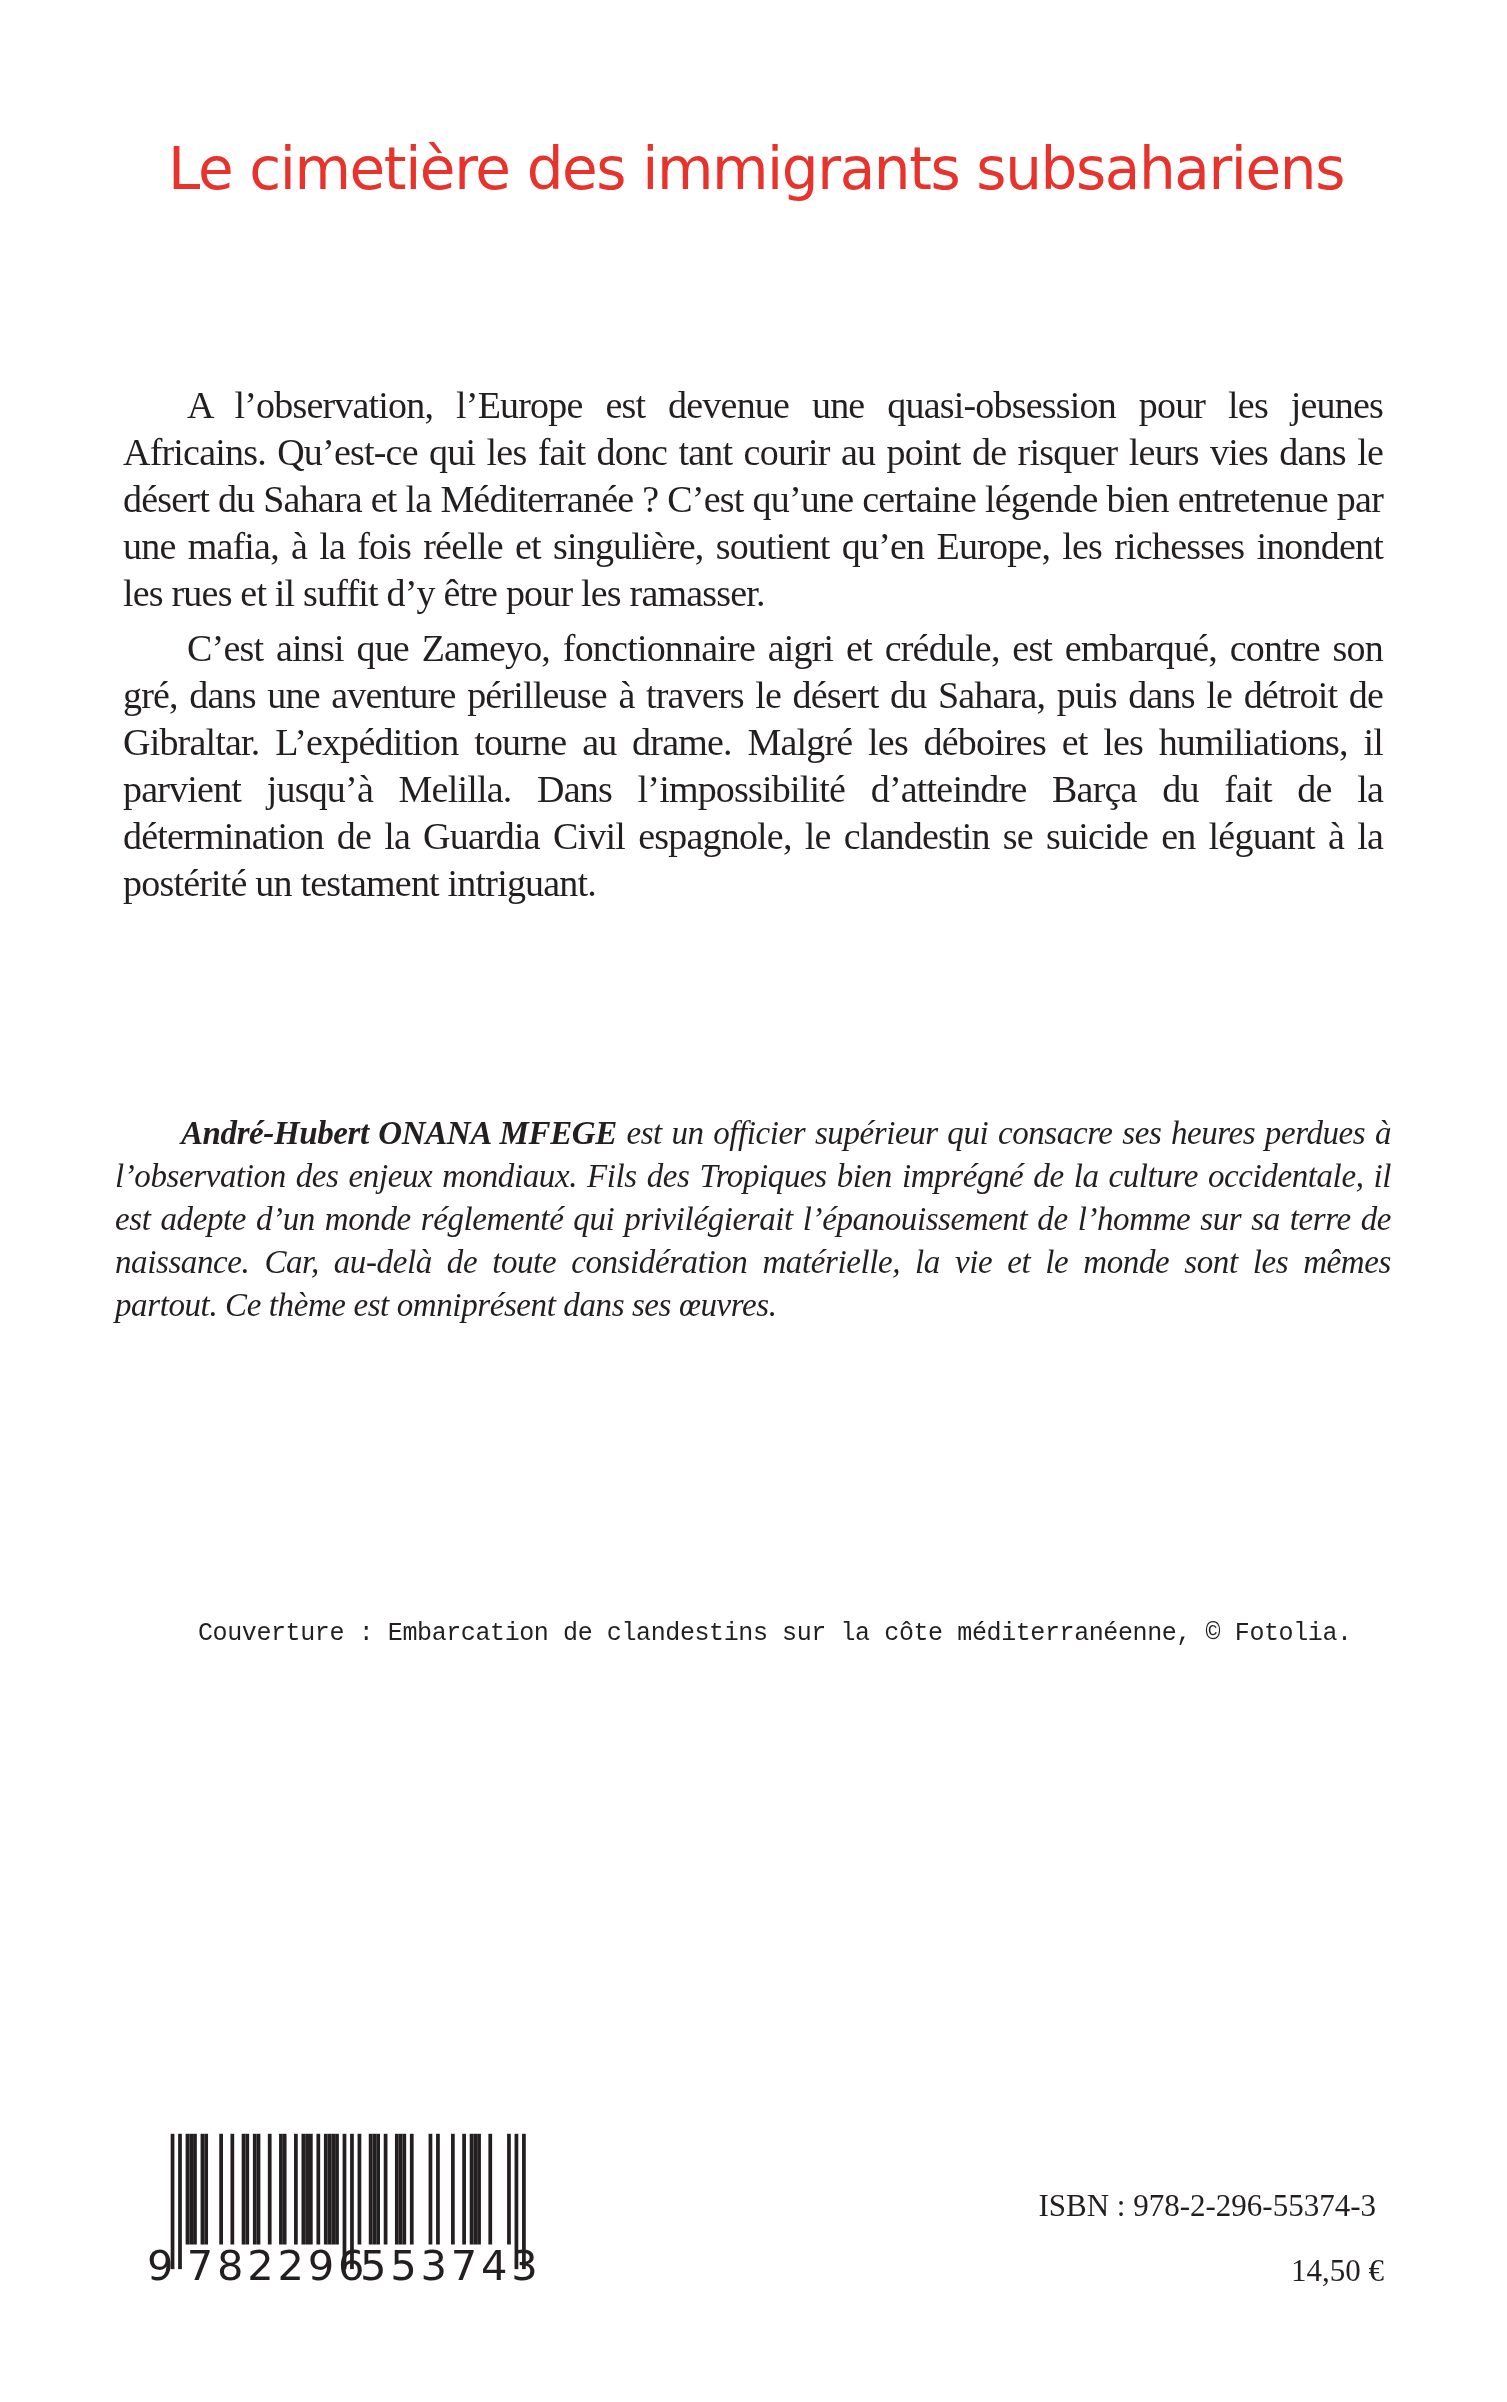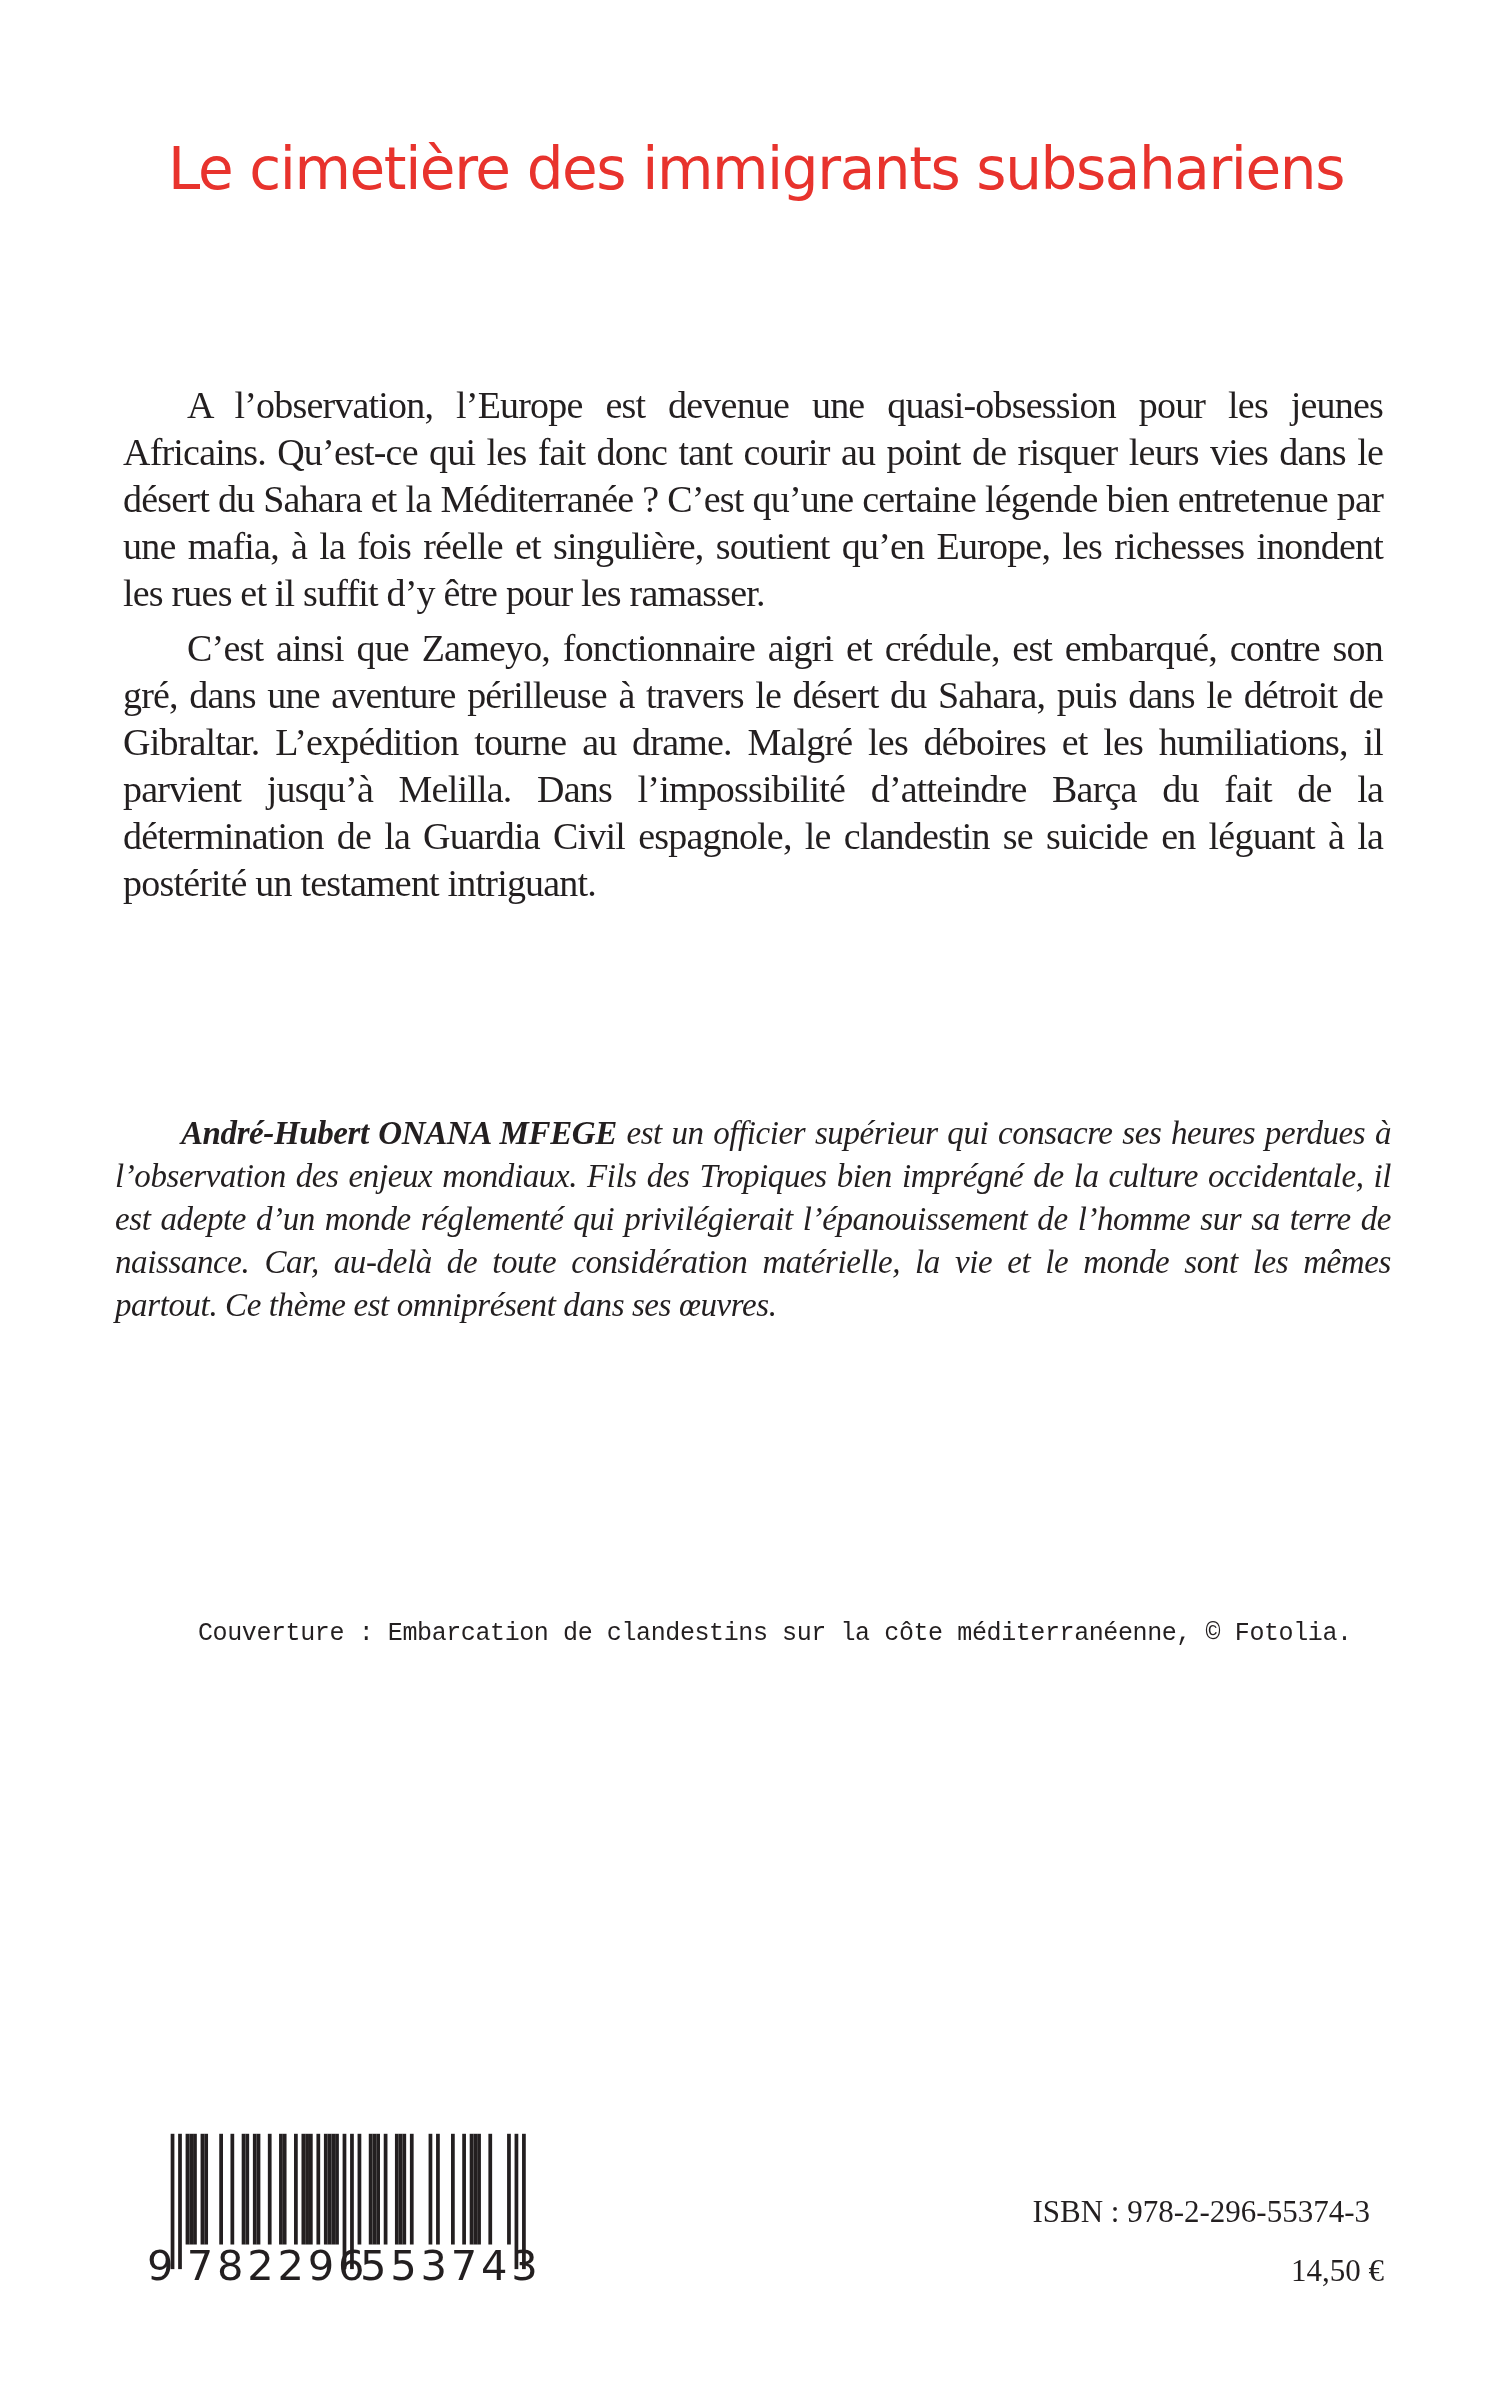--- a/index.html
+++ b/index.html
@@ -78,21 +78,21 @@
       width: 388px;
       height: 161px;
     }
     .barcode svg {
       display: block;
     }
     .isbn {
       position: absolute;
       right: 124px;
       top: 2179px;
-      margin: 14px;
+      margin: 8px;
       font-family: "Liberation Serif", serif;
       font-size: 31px;
       line-height: 38px;
       white-space: nowrap;
       text-align: right;
     }
     .price {
       position: absolute;
       right: 124px;
       top: 2252px;

